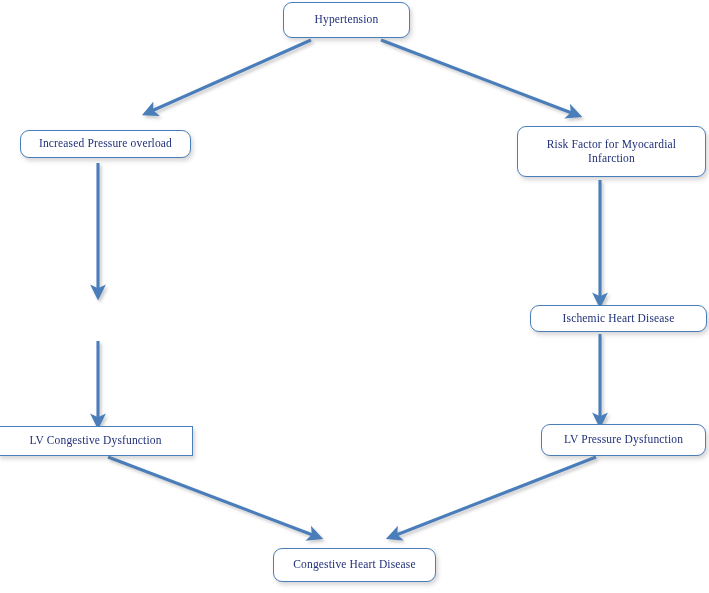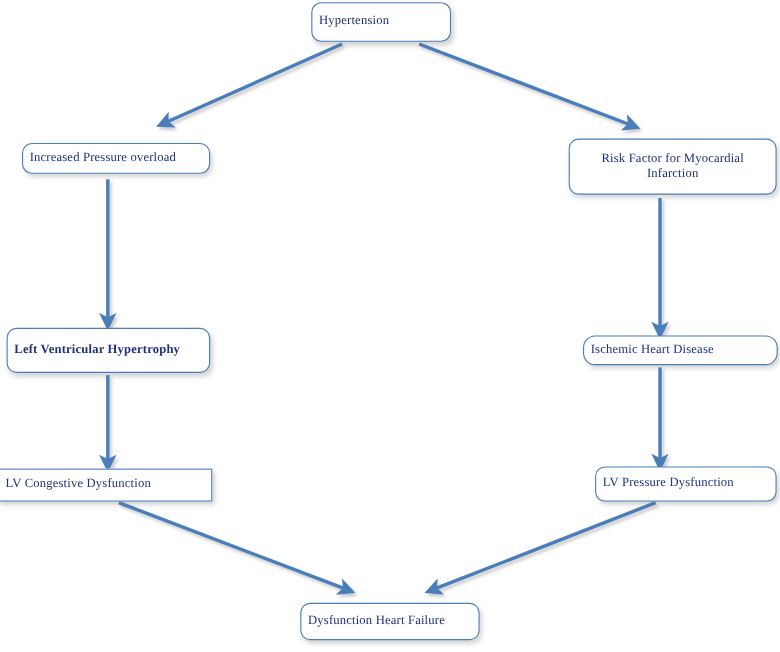--- a/index.html
+++ b/index.html
@@ -28,21 +28,21 @@
   }
   .node {
     position: absolute;
     box-sizing: border-box;
     background: #ffffff;
     border: 1.6px solid #4a7ebb;
     color: #1f২f6e;
     color: #20307a;
     display: flex;
     align-items: center;
-    justify-content: flex-start;
+    justify-content: center;
     text-align: center;
     line-height: 1.18;
     font-size: 11.5px;
     letter-spacing: 0.15px;
     box-shadow: 2px 3px 4px rgba(120,120,120,0.30);
     z-index: 3;
   }
   .node.rounded { border-radius: 9px; }
   .node.square  { border-radius: 0px; }
   .node .label { display: block; padding: 0 6px; }
@@ -80,33 +80,30 @@
   </div>
 
   <div class="node rounded" style="left:517px; top:126px; width:189px; height:51px;">
     <span class="label">Risk Factor for Myocardial Infarction</span>
   </div>
 
   <div class="node rounded" style="left:20px; top:130px; width:171px; height:28px;">
     <span class="label">Increased Pressure overload</span>
   </div>
 
-  <div class="node rounded bold" style="left:6px; top:298px; width:185px; height:41px;">
-    <span class="label">Left Ventricular Hypertrophy</span>
-  </div>
 
-  <div class="node rounded" style="left:530px; top:305px; width:177px; height:27px;border-radius:11px;">
+  <div class="node rounded" style="left:530px; top:305px; width:177px; height:27px;">
     <span class="label">Ischemic Heart Disease</span>
   </div>
 
   <div class="node square" style="left:-2px; top:426px; width:195px; height:30px;">
     <span class="label">LV Congestive Dysfunction</span>
   </div>
 
   <div class="node rounded" style="left:541px; top:424px; width:165px; height:32px;">
     <span class="label">LV Pressure Dysfunction</span>
   </div>
 
   <div class="node rounded" style="left:273px; top:548px; width:163px; height:34px;">
-    <span class="label">Dysfunction Heart Failure</span>
+    <span class="label">Congestive Heart Disease</span>
   </div>
 
 </div>
 
 </body></html>

